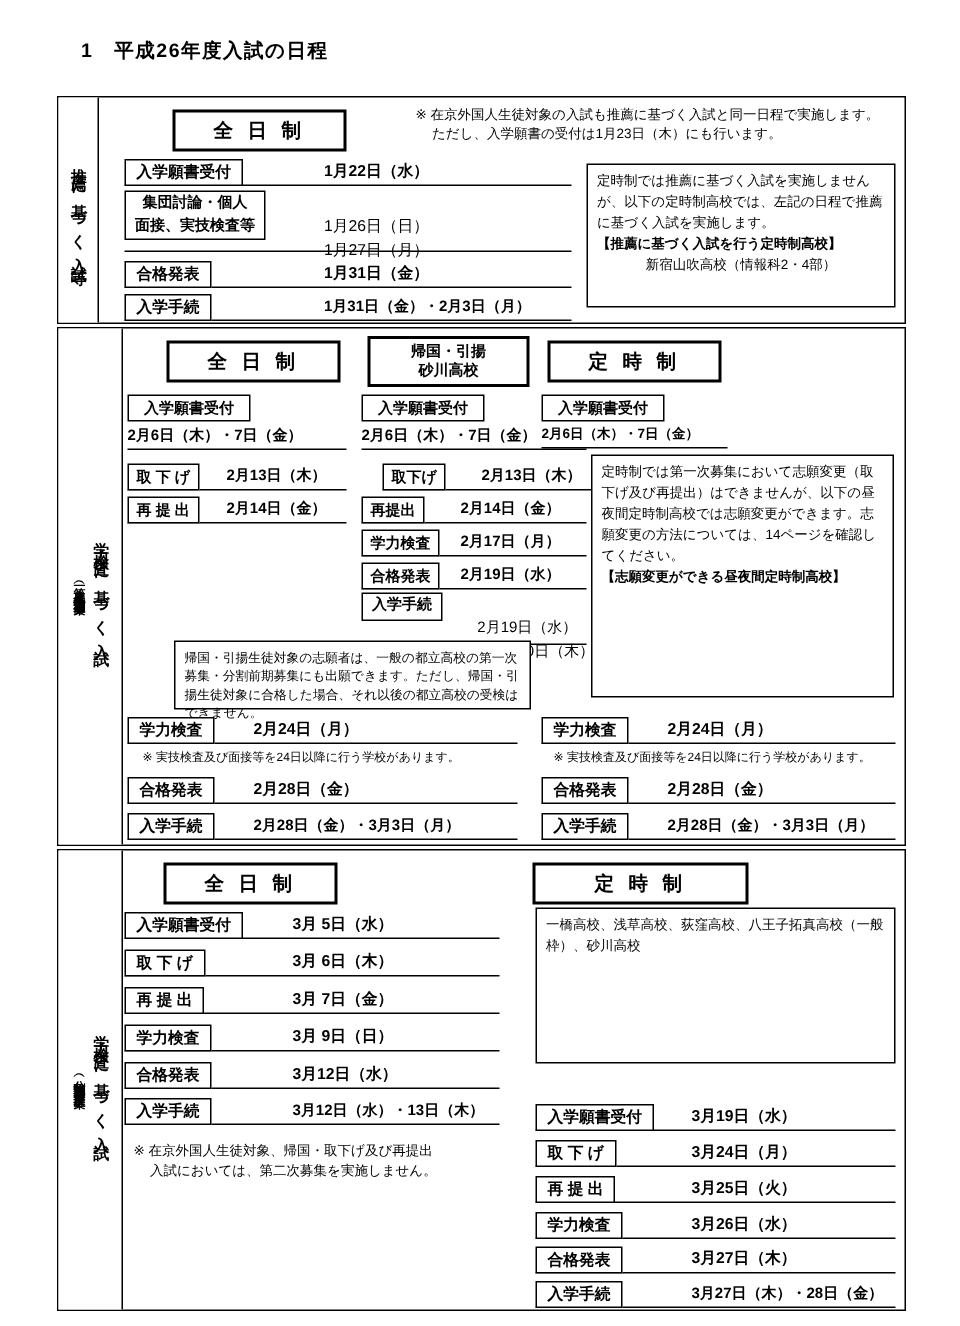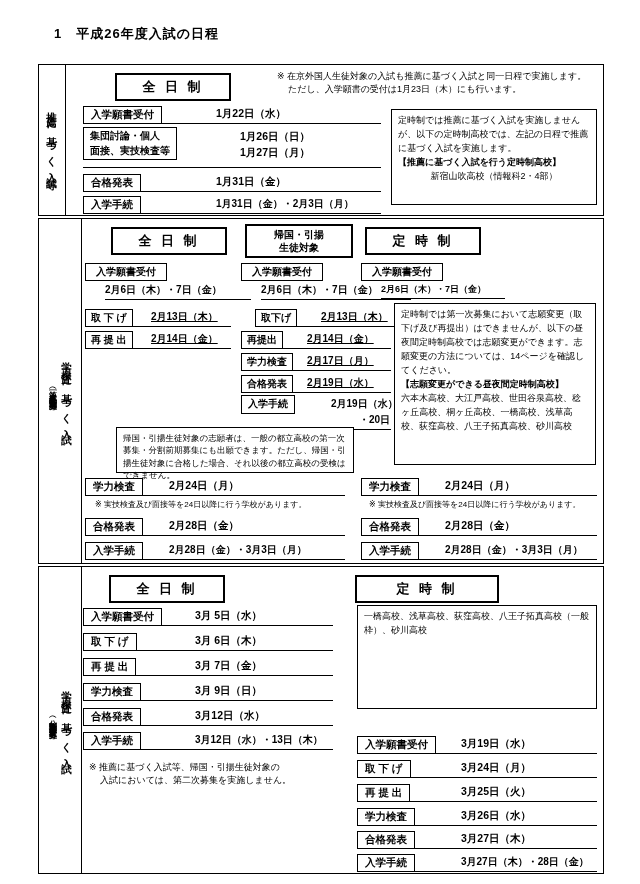--- a/index.html
+++ b/index.html
@@ -15,29 +15,29 @@
   .hdr{position:absolute;border:2px solid #000;font-weight:bold;font-size:13px;text-align:center;
        padding:3px 0;letter-spacing:3px;background:#fff;white-space:nowrap;}
   .hdr2{position:absolute;border:2px solid #000;font-weight:bold;font-size:10px;text-align:center;
         line-height:1.3;padding:2px 0;background:#fff;}
   .row{position:absolute;height:20px;border-bottom:1.2px solid #000;}
   .row .lbl{position:absolute;left:0;bottom:-1px;border:1.3px solid #000;padding:1px 7px;
             font-size:10.5px;font-weight:bold;white-space:nowrap;background:#fff;}
   .row .date{position:absolute;bottom:2px;left:110px;font-size:10.5px;font-weight:bold;white-space:nowrap;}
   .row.sm{height:19px;}
   .row.sm .lbl{font-size:10px;padding:1px 5px;}
-  .row.sm .date{font-size:10px;left:66px;text-decoration:underline;}
-  .row2{position:absolute;border-bottom:1.2px solid #000;}
+  .row.sm .date{font-size:10px;left:66px;}
+  .row2{position:absolute;border-bottom:1.2px solid #000;text-align:center;}
   .row2 .lbl2{position:absolute;left:0;top:0;border:1.3px solid #000;padding:1px 6px;
               font-size:10px;font-weight:bold;line-height:1.45;background:#fff;white-space:nowrap;}
-  .row2 .dates{position:absolute;top:1px;font-weight:bold;font-size:10.5px;line-height:1.55;white-space:nowrap;margin-left:24px;}
+  .row2 .dates{position:absolute;top:16px;font-weight:normal;font-size:10.5px;line-height:1.55;white-space:nowrap;}
   .lblbox{position:absolute;border:1.3px solid #000;padding:1px 10px;font-size:10px;font-weight:bold;
           white-space:nowrap;background:#fff;}
   .uline{position:absolute;border-bottom:1.2px solid #000;font-size:10px;font-weight:bold;
-         white-space:nowrap;padding-bottom:2px;margin-left:20px;}
+         white-space:nowrap;padding-bottom:2px;}
   .nbox{position:absolute;border:1.2px solid #000;font-size:9px;line-height:1.55;
         padding:4px 6px;box-sizing:border-box;background:#fff;}
   .nbox p{margin:0;}
   .bold{font-weight:bold;}
   .ctr{text-align:center;}
   .snote{position:absolute;font-size:9px;line-height:1.45;}
   .logo{position:absolute;left:536px;top:851px;display:flex;align-items:flex-end;z-index:5;}
   .logo-text{font-size:22px;font-weight:bold;font-style:italic;color:#9b9b9b;
              font-family:"Liberation Serif","DejaVu Serif",serif;letter-spacing:-1px;}
   .logo-sub{writing-mode:vertical-rl;text-orientation:upright;font-size:6px;color:#9b9b9b;margin-left:2px;line-height:1;}
@@ -94,21 +94,21 @@
 
   <div class="sec" style="left:38px;top:218px;width:564px;height:344px">
     <div class="side" style="width:42px">
       <span class="vmain">学力検査に基づく入試</span>
       <span class="vsub">（第一次募集・分割前期募集）</span>
     </div>
 
     <div class="hdr" style="left:72px;top:8px;width:112px">全 日 制</div>
     <div class="hdr2" style="left:206px;top:5px;width:104px">
       <div>帰国・引揚</div>
-      <div>生徒対象</div>
+      <div>砂川高校</div>
     </div>
     <div class="hdr" style="left:326px;top:8px;width:112px">定 時 制</div>
 
     <div class="lblbox" style="left:46px;top:44px">入学願書受付</div>
     <div class="uline" style="left:46px;top:64px;width:146px">2月6日（木）・7日（金）</div>
     <div class="row sm" style="left:46px;top:88px;width:146px">
       <span class="lbl">取 下 げ</span>
       <span class="date">2月13日（木）</span>
     </div>
     <div class="row sm" style="left:46px;top:110px;width:146px">
@@ -141,21 +141,20 @@
         <span style="display:block;padding-left:28px">・20日（木）</span>
       </span>
     </div>
 
     <div class="lblbox" style="left:322px;top:44px">入学願書受付</div>
     <div class="uline" style="left:322px;top:64px;width:124px;font-size:9px">2月6日（木）・7日（金）</div>
 
     <div class="nbox" style="left:355px;top:84px;width:202px;height:162px">
       <p>定時制では第一次募集において志願変更（取下げ及び再提出）はできませんが、以下の昼夜間定時制高校では志願変更ができます。志願変更の方法については、14ページを確認してください。</p>
       <p class="bold">【志願変更ができる昼夜間定時制高校】</p>
-      <p>六本木高校、大江戸高校、世田谷泉高校、稔ヶ丘高校、桐ヶ丘高校、一橋高校、浅草高校、荻窪高校、八王子拓真高校、砂川高校</p>
     </div>
 
     <div class="nbox" style="left:77px;top:208px;width:238px;height:46px;font-size:8.5px;line-height:1.45">帰国・引揚生徒対象の志願者は、一般の都立高校の第一次募集・分割前期募集にも出願できます。ただし、帰国・引揚生徒対象に合格した場合、それ以後の都立高校の受検はできません。</div>
 
     <div class="row" style="left:46px;top:256px;width:260px">
       <span class="lbl">学力検査</span>
       <span class="date" style="left:84px">2月24日（月）</span>
     </div>
     <div class="snote" style="left:56px;top:280px;width:270px;font-size:8px">※ 実技検査及び面接等を24日以降に行う学校があります。</div>
     <div class="row" style="left:46px;top:296px;width:260px">
@@ -209,21 +208,21 @@
     </div>
     <div class="row" style="left:44px;top:138px;width:250px">
       <span class="lbl">合格発表</span>
       <span class="date" style="left:112px">3月12日（水）</span>
     </div>
     <div class="row" style="left:44px;top:162px;width:250px">
       <span class="lbl">入学手続</span>
       <span class="date" style="left:112px;font-size:10px">3月12日（水）・13日（木）</span>
     </div>
     <div class="snote" style="left:50px;top:194px;width:262px">
-      <div>※ 推薦に基づく入試等、帰国・引揚生徒対象の</div>
+      <div>※ 在京外国人生徒対象、帰国・取下げ及び再提出</div>
       <div style="padding-left:11px">入試においては、第二次募集を実施しません。</div>
     </div>
 
     <div class="nbox" style="left:318px;top:38px;width:240px;height:104px">
       <p>一橋高校、浅草高校、荻窪高校、八王子拓真高校（一般枠）、砂川高校</p>
     </div>
 
     <div class="row" style="left:318px;top:166px;width:240px">
       <span class="lbl">入学願書受付</span>
       <span class="date" style="left:104px">3月19日（水）</span>

